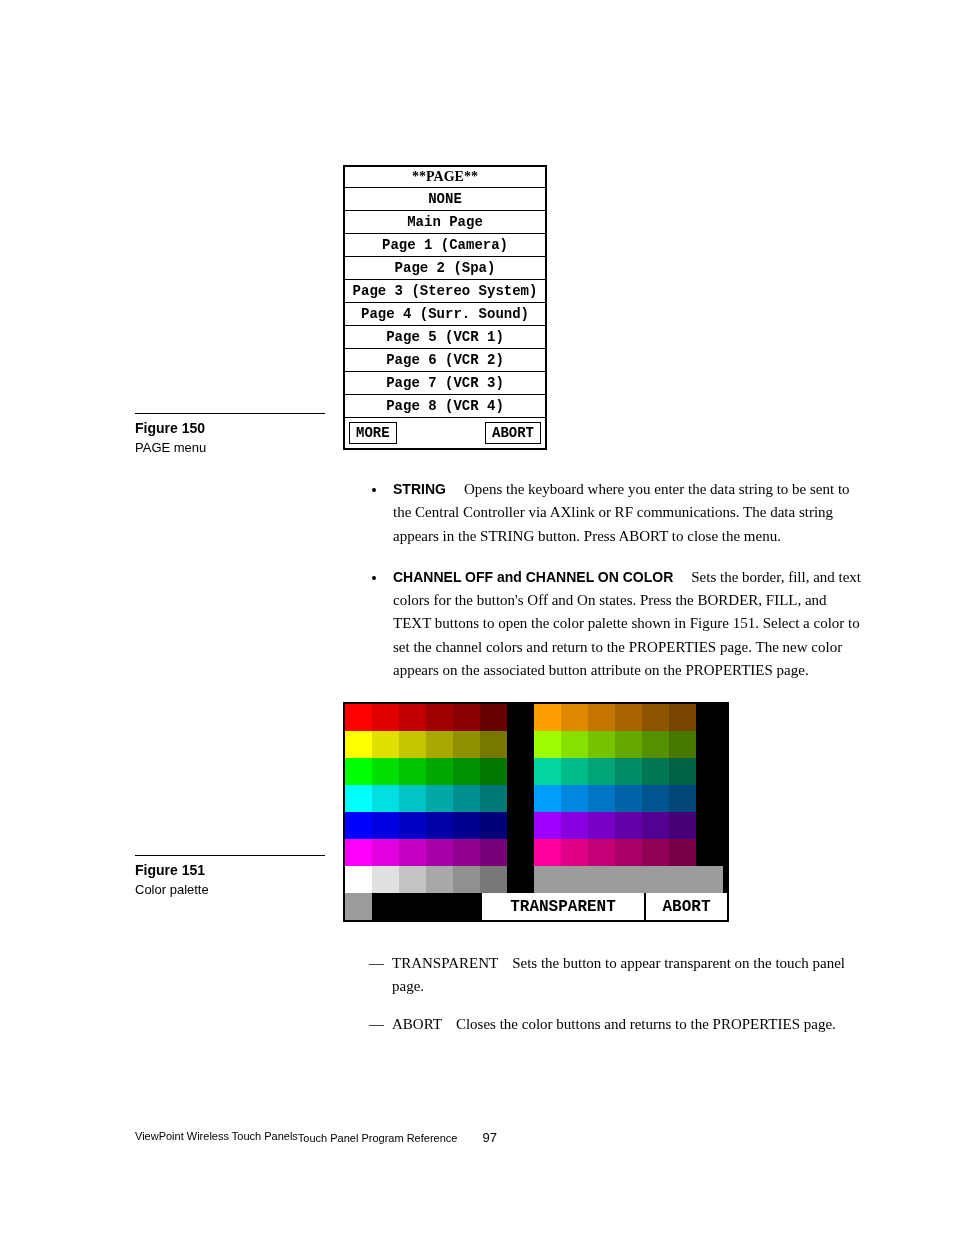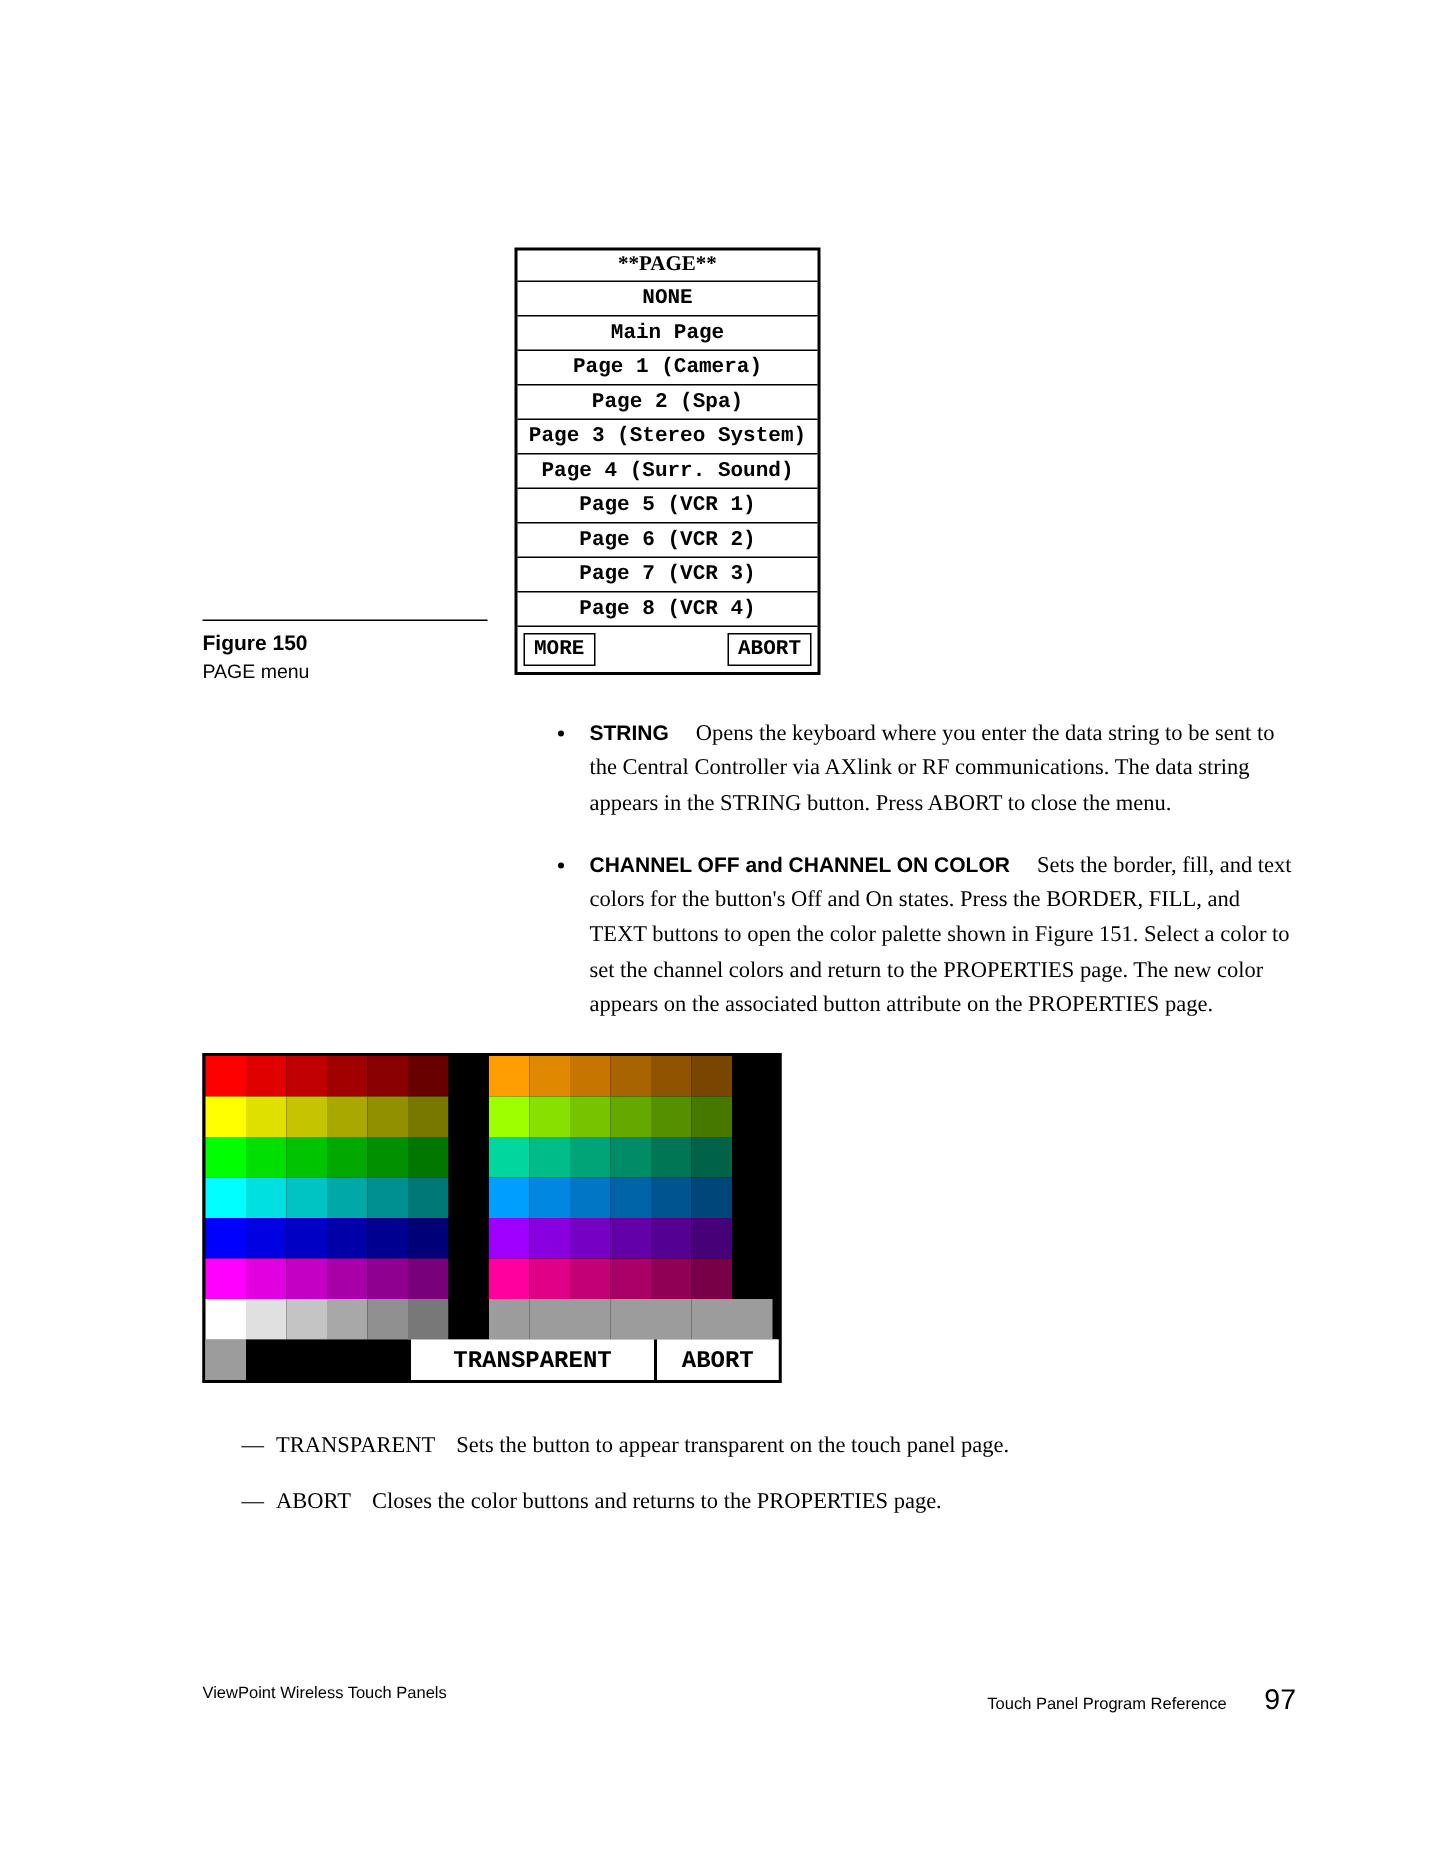--- a/index.html
+++ b/index.html
@@ -144,27 +144,27 @@
   .dash-list .dash-term {
     margin-right: 14px;
   }
   
   .footer {
     position: absolute;
     bottom: 90px;
     left: 135px;
     right: 90px;
     display: flex;
-    justify-content: space-between;
+    justify-content: flex-start;
     font-family: Arial, Helvetica, sans-serif;
     font-size: 11px;
   }
   .footer .page-num {
     margin-left: 22px;
-    font-size: 19px;
+    font-size: 13px;
   }
 </style>
 </head>
 <body>
 
 <div class="page">
 
   <div class="two-col">
     <div class="side-col">
       <div class="side-label">Figure 150</div>
@@ -196,20 +196,24 @@
           </li>
           <li>
             <span class="term">CHANNEL OFF and CHANNEL ON COLOR</span><span>Sets the border, fill, and text colors for the button's Off and On states. Press the BORDER, FILL, and TEXT buttons to open the color palette shown in Figure 151. Select a color to set the channel colors and return to the PROPERTIES page. The new color appears on the associated button attribute on the PROPERTIES page.</span>
           </li>
         </ul>
       </div>
     </div>
   </div>
 
   <div class="two-col">
+    <div class="side-col">
+      <div class="side-label">Figure 151</div>
+      <div class="side-caption">Color palette</div>
+    </div>
     <div class="main-col">
       <div class="palette-wrap" id="palette"><div class="palette-row">
             <div class="palette-cell" style="background: rgb(255, 0, 0);"></div>
             <div class="palette-cell" style="background: rgb(224, 0, 0);"></div>
             <div class="palette-cell" style="background: rgb(192, 0, 0);"></div>
             <div class="palette-cell" style="background: rgb(160, 0, 0);"></div>
             <div class="palette-cell" style="background: rgb(138, 0, 0);"></div>
             <div class="palette-cell" style="background: rgb(104, 0, 0);"></div>
             <div class="palette-cell" style="background: rgb(0, 0, 0);"></div>
             <div class="palette-cell" style="background: rgb(255, 158, 0);"></div>

